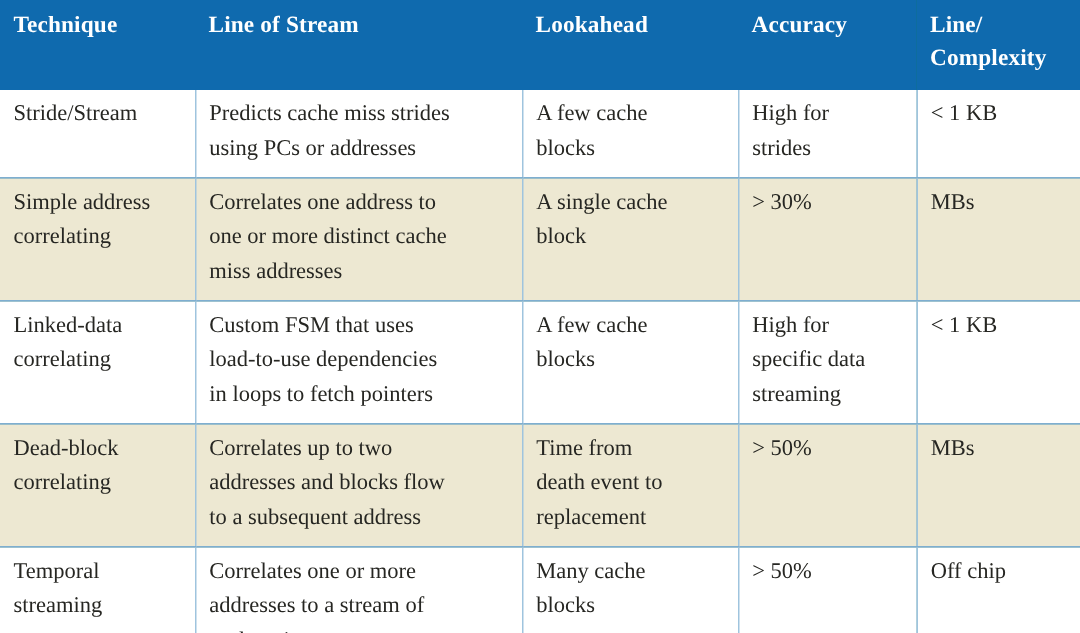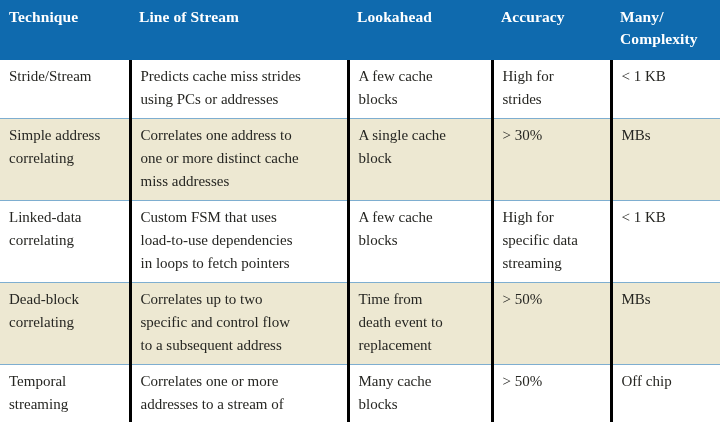--- a/index.html
+++ b/index.html
@@ -45,21 +45,21 @@
     letter-spacing: 0.1px;
   }
   thead tr { height: 52px; }
 
   tbody td {
     vertical-align: top;
     text-align: left;
     font-size: 15px;
     line-height: 23px;
     padding: 5px 9px 7px 9px;
-    border-left: 3px solid #000000;
+    border-left: 1px solid #000000;
     border-right: 1px solid #9FC4DE;
     border-bottom: 1px solid #7EAED0;
     color: #262622;
   }
   tbody td:first-child { border-left: none; margin-top: 23px; }
   tbody td:last-child { border-right: none; margin-top: 36px; }
 
   tbody tr.row-white td { background: #ffffff; }
   tbody tr.row-beige td { background: #EDE8D2; }
   tbody tr:last-child td { border-bottom: none; }
@@ -104,21 +104,21 @@
         <th>
           <span class="hdr-line">Line of Stream</span>
         </th>
         <th>
           <span class="hdr-line">Lookahead</span>
         </th>
         <th>
           <span class="hdr-line">Accuracy</span>
         </th>
         <th>
-          <span class="hdr-line">Many/</span>
+          <span class="hdr-line">Line/</span>
           <span class="hdr-line">Complexity</span>
         </th>
       </tr>
     </thead>
     <tbody>
 
       <tr class="row-white">
         <td>
           <span class="cell-line">Stride/Stream</span>
         </td>
@@ -185,21 +185,21 @@
         </td>
       </tr>
 
       <tr class="row-beige">
         <td>
           <span class="cell-line">Dead-block</span>
           <span class="cell-line">correlating</span>
         </td>
         <td>
           <span class="cell-line">Correlates up to two</span>
-          <span class="cell-line">specific and control flow</span>
+          <span class="cell-line">addresses and blocks flow</span>
           <span class="cell-line">to a subsequent address</span>
         </td>
         <td>
           <span class="cell-line">Time from</span>
           <span class="cell-line">death event to</span>
           <span class="cell-line">replacement</span>
         </td>
         <td>
           <span class="cell-line">&gt; 50%</span>
         </td>

